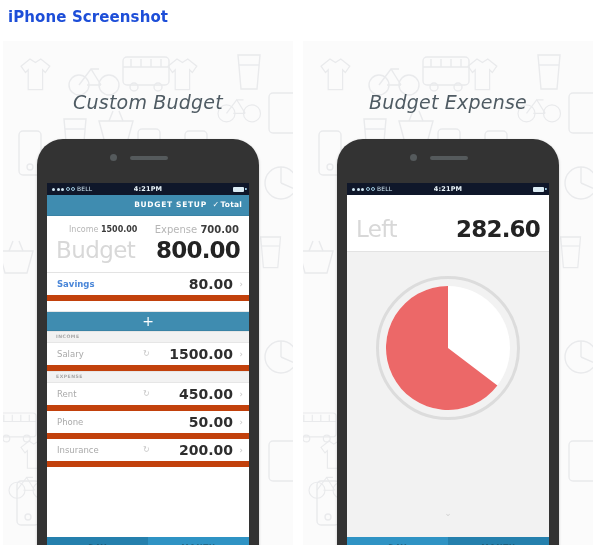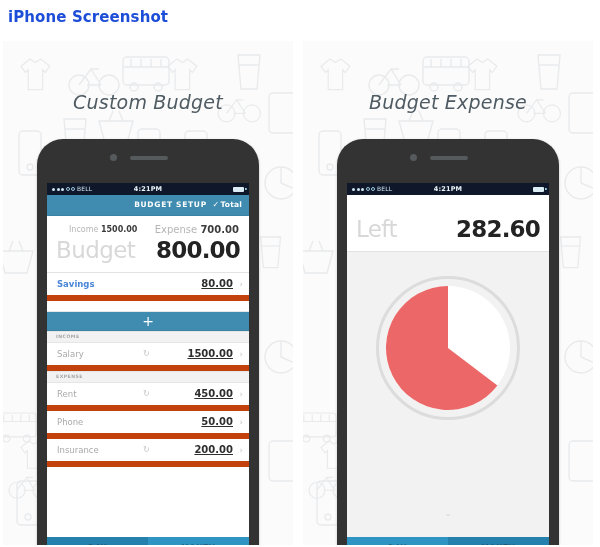--- a/index.html
+++ b/index.html
@@ -148,21 +148,21 @@
     position:absolute; left:10px; top:0; line-height:22px;
     font-size:8.5px; color:#a9a9a9;
   }
   .row-name.accent { color:#4a86d8; font-weight:bold; }
   .row-repeat {
     position:absolute; left:96px; top:0; line-height:22px;
     font-size:8px; color:#c9c9c9;
   }
   .row-amt {
     position:absolute; right:16px; top:0; line-height:22px;
-    font-size:10px; color:#2e2e2e; font-weight:bold;text-decoration:underline;
+    font-size:14px; color:#2e2e2e; font-weight:bold;
   }
   .row-chev {
     position:absolute; right:6px; top:0; line-height:22px;
     font-size:8.5px; color:#c4c4c4;
   }
   .gap-row { height:10px; background:#ffffff; border-bottom:1px solid #e7e7e7; }
   .add-row {
     position:relative; height:18px; background:#3f8cb0;
     border-bottom:1px solid #3a83a5;
   }

